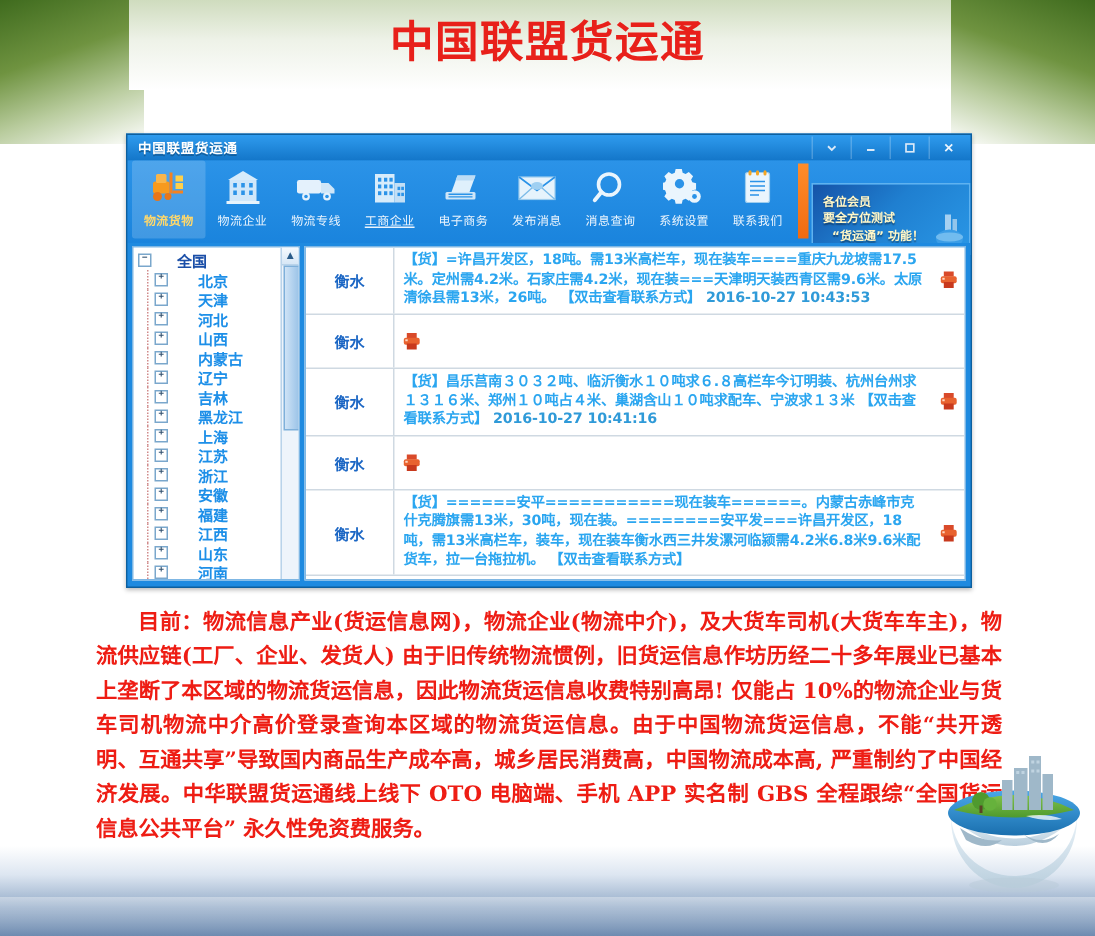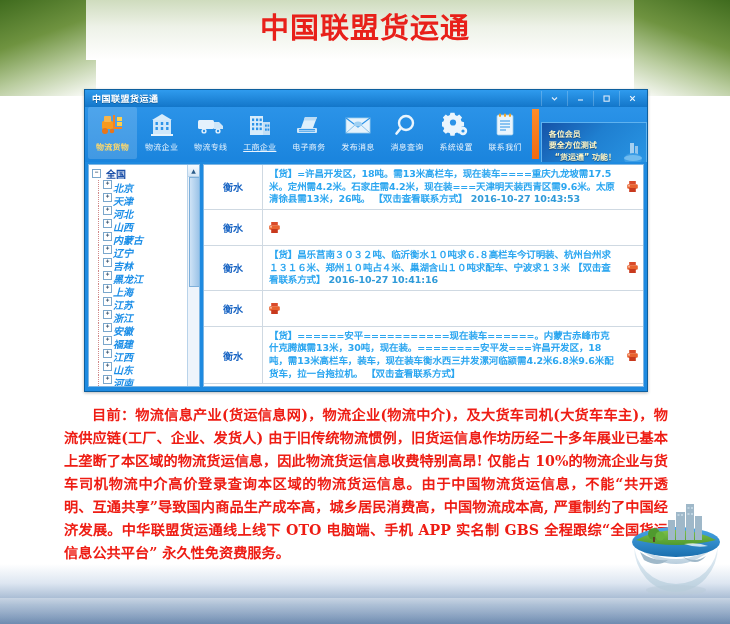--- a/index.html
+++ b/index.html
@@ -133,28 +133,27 @@
   }
   .sidebar {
     width: 112px; background: #ffffff;
     border: 1px solid #7fb7e4;
     position: relative; overflow: hidden;
     box-sizing: border-box;
   }
   .tree { padding: 2px 0 0 3px; }
   .tree-root {
     font-size: 10px; color: #1b4fa8; font-weight: bold;
-    display: flex; align-items: center; gap: 5px; height: 13px;
+    display: flex; align-items: center; gap: 17px; height: 13px;
   }
   .tnode {
     font-size: 10px; color: #1d8fe8; font-weight: bold;
-    display: flex; gap: 1px;
+    display: flex; align-items: center; gap: 20px;
     height: 13px; padding-left: 11px;
     position: relative;
-    font-style: italic;
   }
   .tnode::before {
     content: ""; position: absolute; left: 6px; top: 0; bottom: 0;
     border-left: 1px dotted #d08a8a;
   }
   .tbox {
     width: 7px; height: 7px; border: 1px solid #7aa7cc;
     background: #ffffff; position: relative; flex: none;
     font-size: 6px; line-height: 5px; text-align: center;
     color: #31506e;

